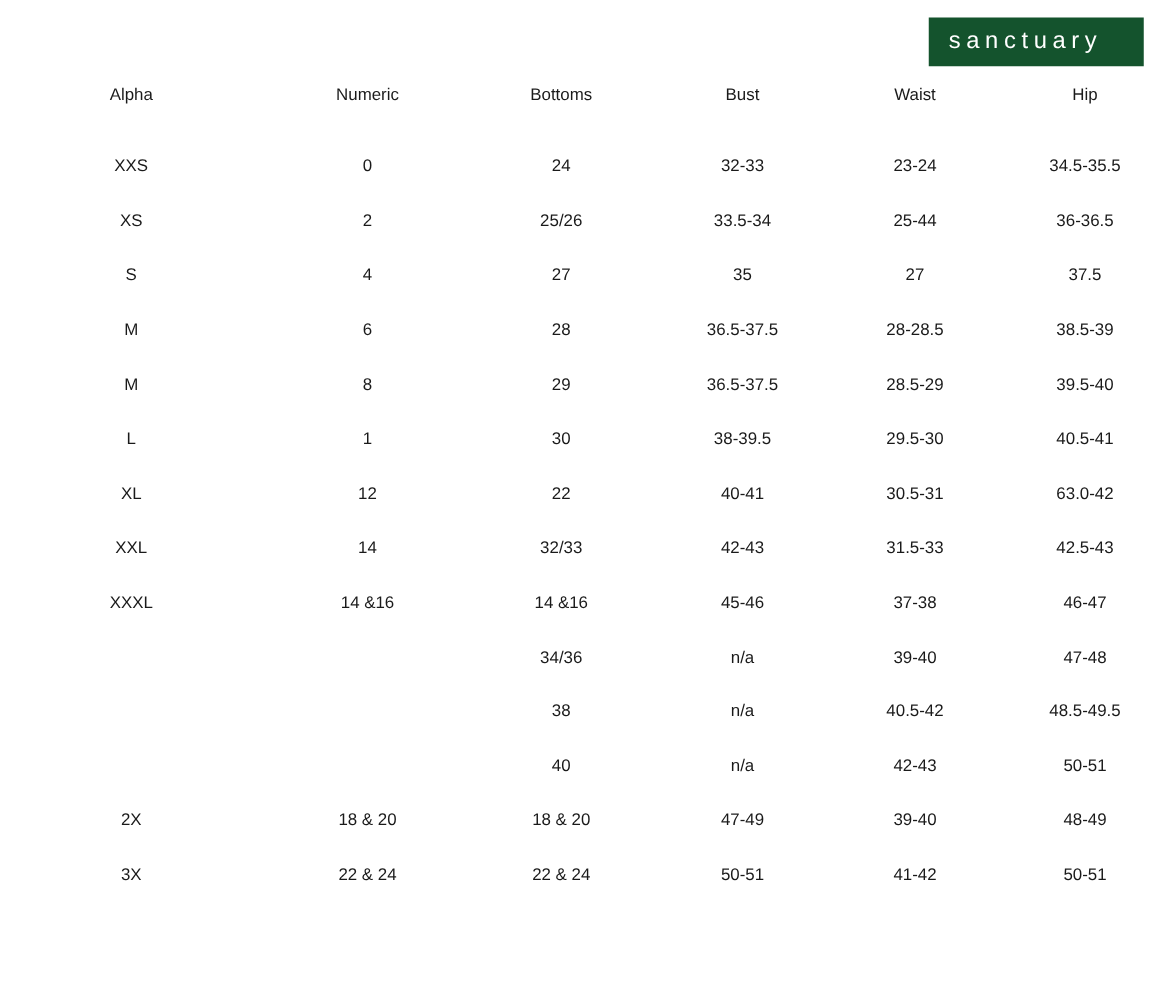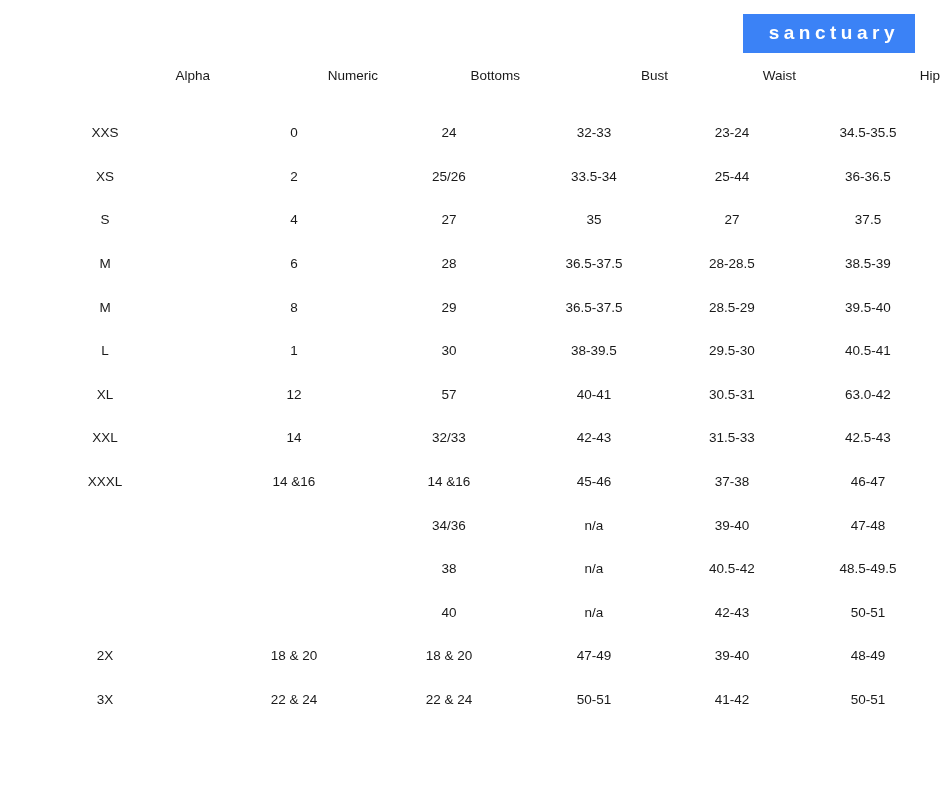--- a/index.html
+++ b/index.html
@@ -19,28 +19,28 @@
     width: 940px;
     height: 788px;
     box-sizing: border-box;
   }
   .brand-wrap {
     position: absolute;
     top: 14px;
     right: 25px;
   }
   .brand-box {
-    background: #3b82f6;
+    background: #14532d;
     color: #ffffff;
     padding: 9px 16px 11px 16px;
     font-size: 19px;
     letter-spacing: 4.5px;
-    font-weight: 700;
+    font-weight: 400;
     line-height: 1;
-    text-align: right;
+    text-align: left;
     min-width: 140px;
   }
   .table-wrap {
     position: absolute;
     top: 68px;
     left: 0;
     width: 940px;
   }
   table.size-chart {
     border-collapse: collapse;
@@ -50,21 +50,21 @@
   table.size-chart col.c0 { width: 210px; }
   table.size-chart col.c1 { width: 168px; }
   table.size-chart col.c2 { width: 142px; }
   table.size-chart col.c3 { width: 148px; }
   table.size-chart col.c4 { width: 128px; }
   table.size-chart col.c5 { width: 144px; }
   table.size-chart th {
     font-size: 13.5px;
     font-weight: 400;
     color: #1a1a1a;
-    text-align: right;
+    text-align: center;
     padding: 0 0 28px 0;
     vertical-align: top;
   }
   table.size-chart td {
     font-size: 13.5px;
     font-weight: 400;
     color: #1a1a1a;
     text-align: center;
     height: 43.6px;
     padding: 0;
@@ -145,21 +145,21 @@
           <td>L</td>
           <td>1</td>
           <td>30</td>
           <td>38-39.5</td>
           <td>29.5-30</td>
           <td>40.5-41</td>
         </tr>
         <tr>
           <td>XL</td>
           <td>12</td>
-          <td>57</td>
+          <td>22</td>
           <td>40-41</td>
           <td>30.5-31</td>
           <td>63.0-42</td>
         </tr>
         <tr>
           <td>XXL</td>
           <td>14</td>
           <td>32/33</td>
           <td>42-43</td>
           <td>31.5-33</td>

